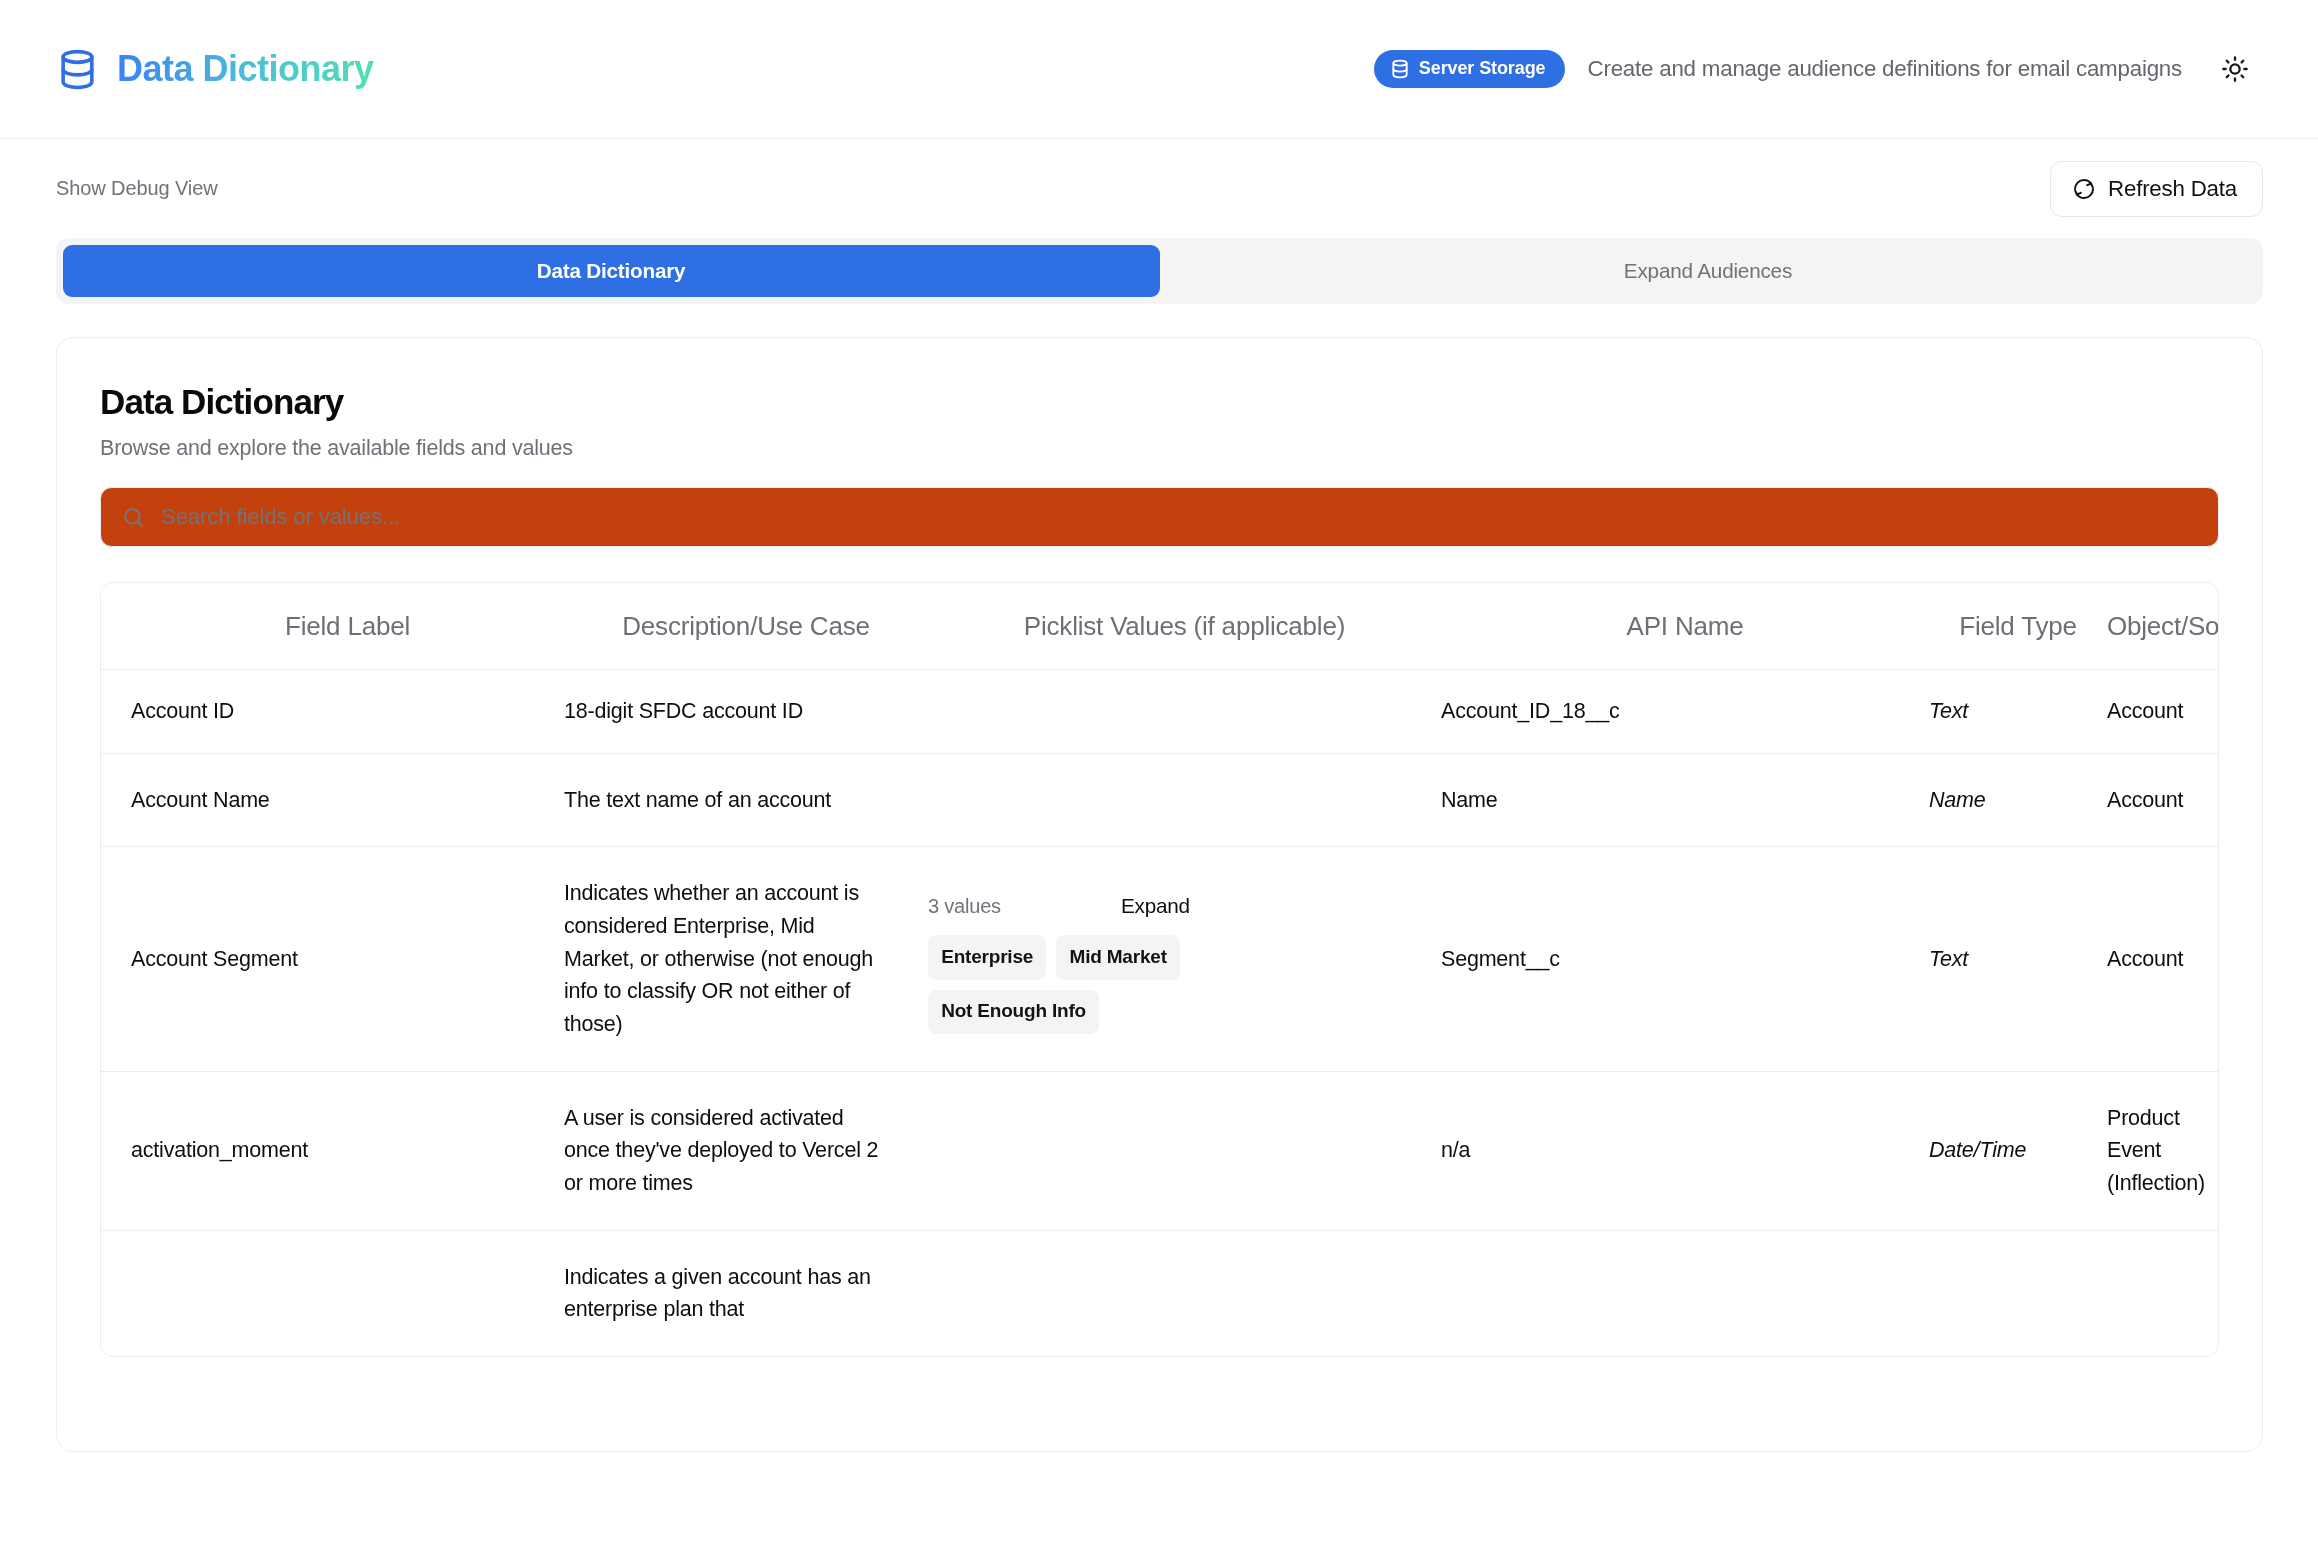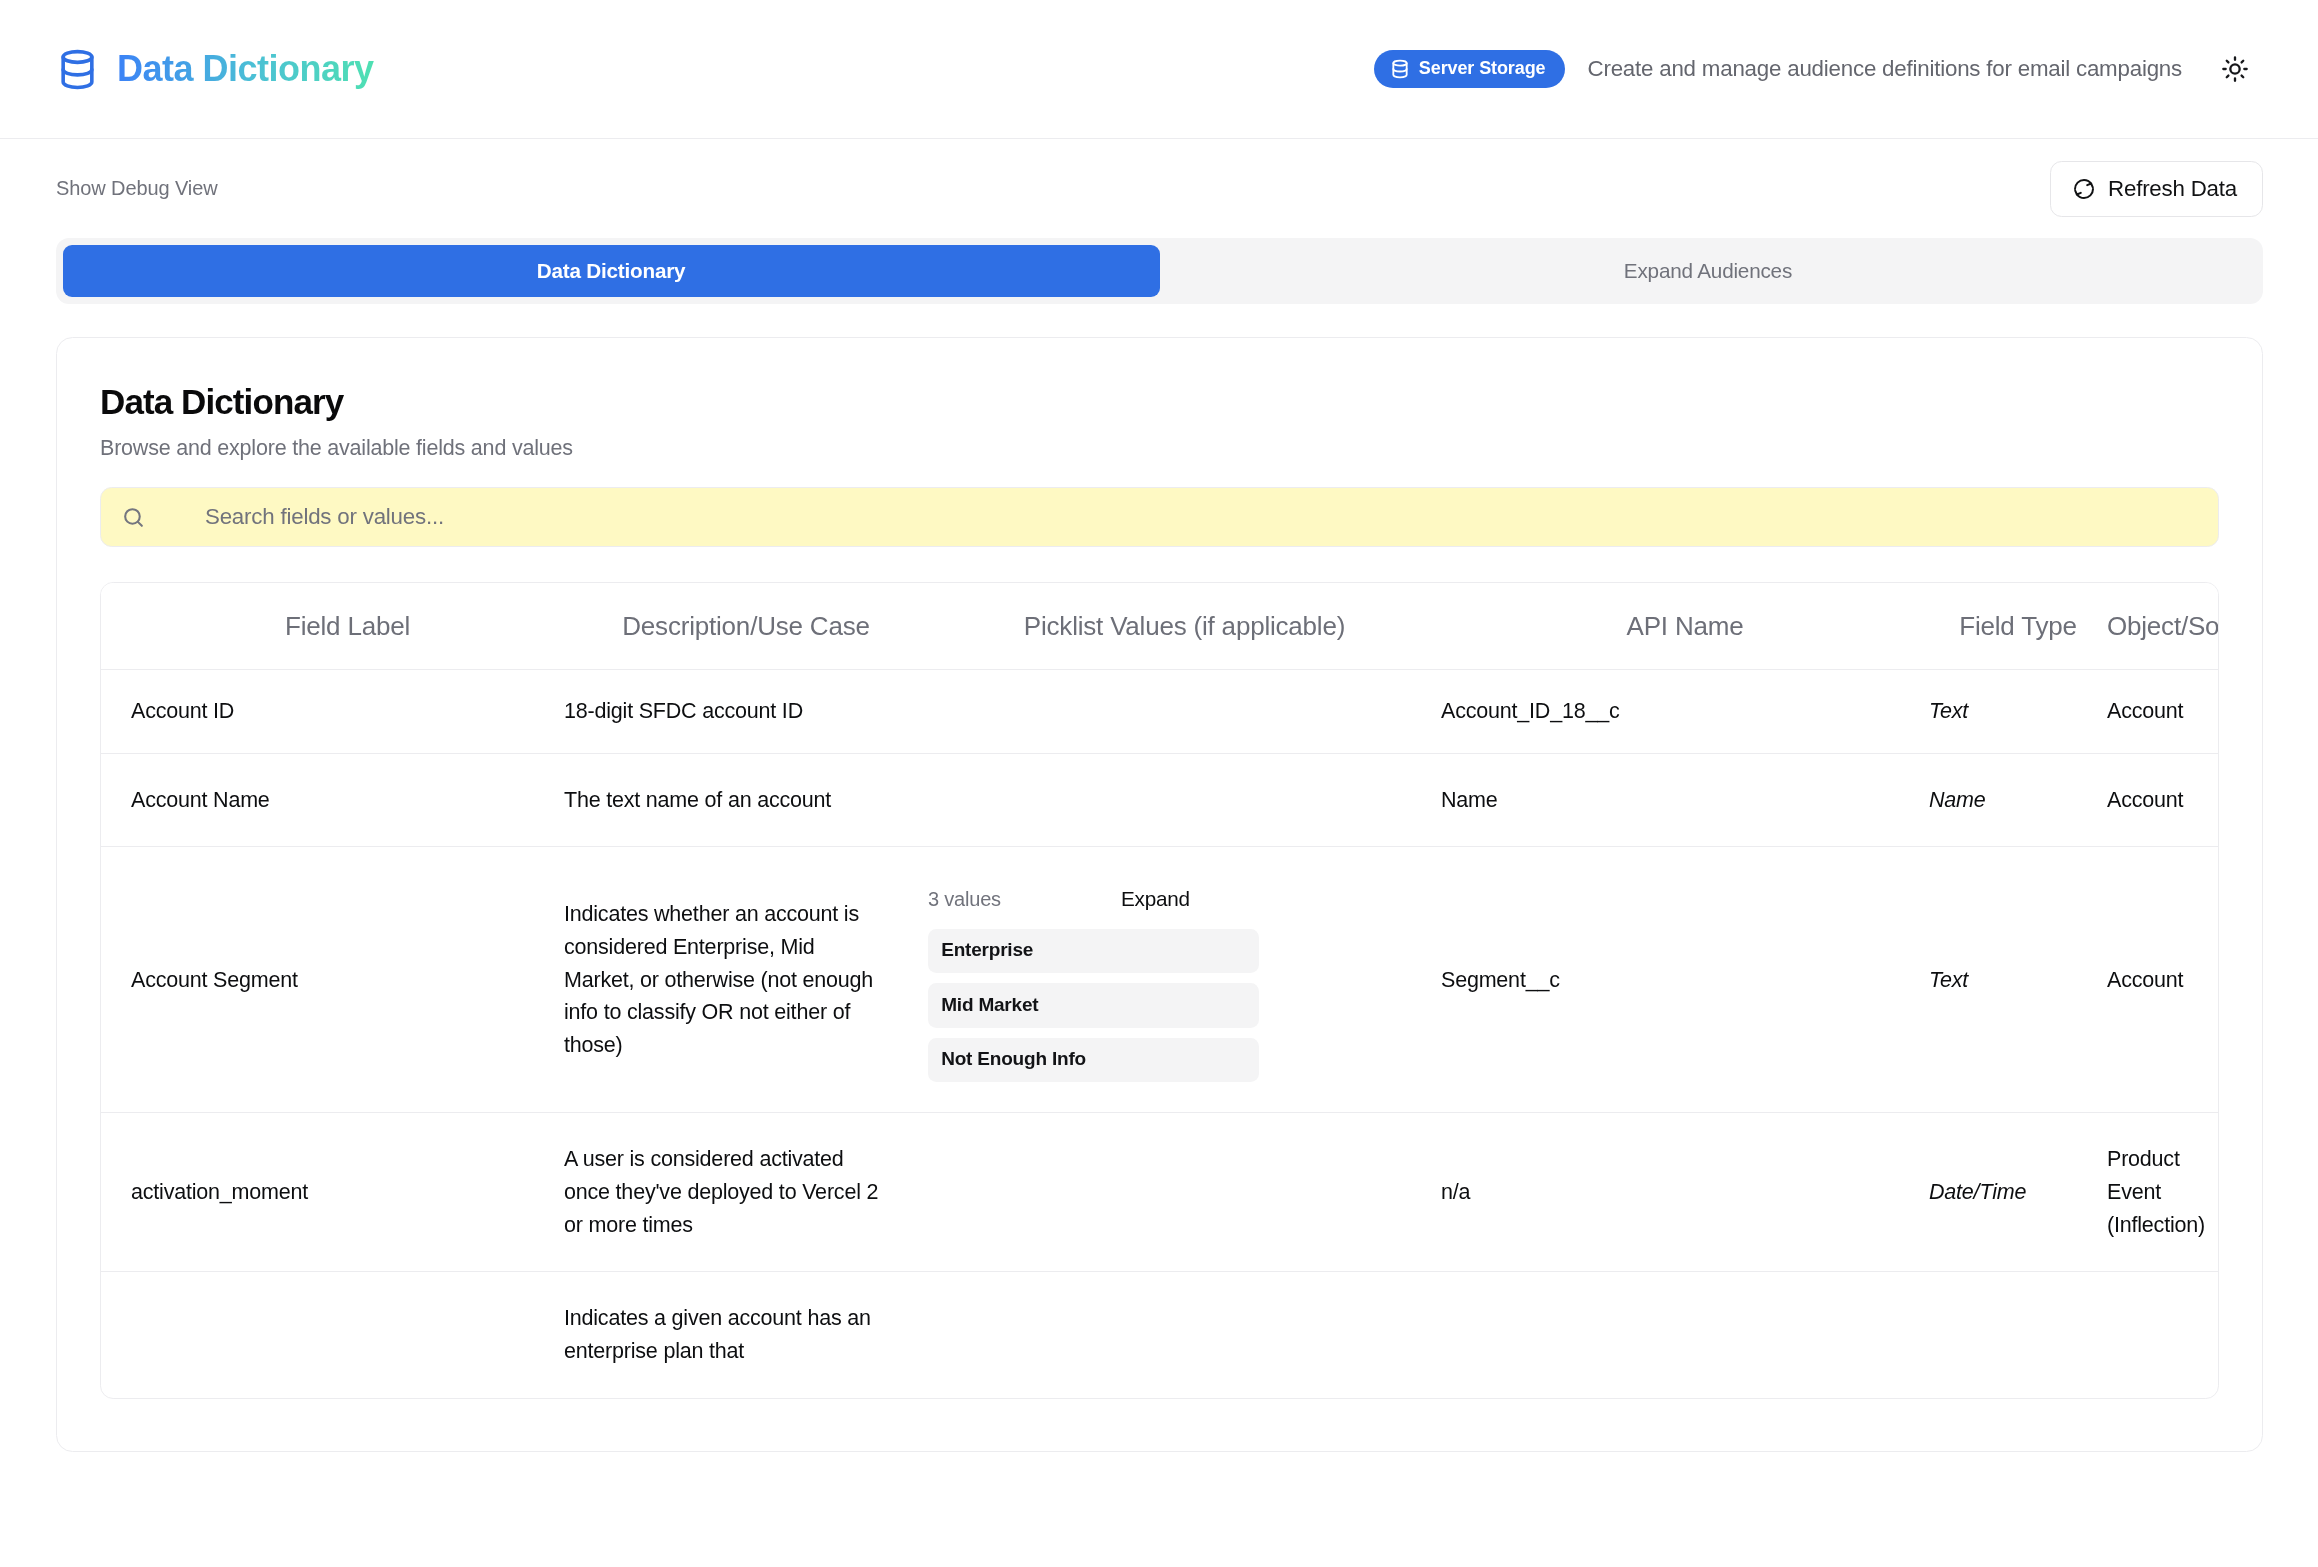--- a/index.html
+++ b/index.html
@@ -175,22 +175,21 @@
 
   .search-box {
     margin-top: 26.5px;
     position: relative;
     border: 1.7px solid #ececef;
     border-radius: 11.6px;
     height: 60px;
     display: flex;
     align-items: center;
     padding: 0 20px;
-    background: #fef9c3;
-    gap: 44px;
+    background: #c2410c;
   }
   .search-box svg { width: 25px; height: 25px; display: block; flex: none; }
   .search-input {
     flex: 1;
     border: none;
     outline: none;
     font-family: inherit;
     font-size: 22.3px;
     color: #111214;
     background: transparent;
@@ -270,21 +269,20 @@
     padding: 0;
     letter-spacing: -0.2px;
     margin-left: 120px;
   }
   .pills {
     display: flex;
     flex-wrap: wrap;
     gap: 10px;
     margin-top: 14px;
     max-width: 331px;
-    flex-direction: column;
   }
   .pill {
     background: #f4f4f5;
     color: #121316;
     border-radius: 8.3px;
     padding: 7.4px 13.2px 8.3px 13.2px;
     font-size: 19px;
     font-weight: 700;
     letter-spacing: -0.2px;
     white-space: nowrap;

